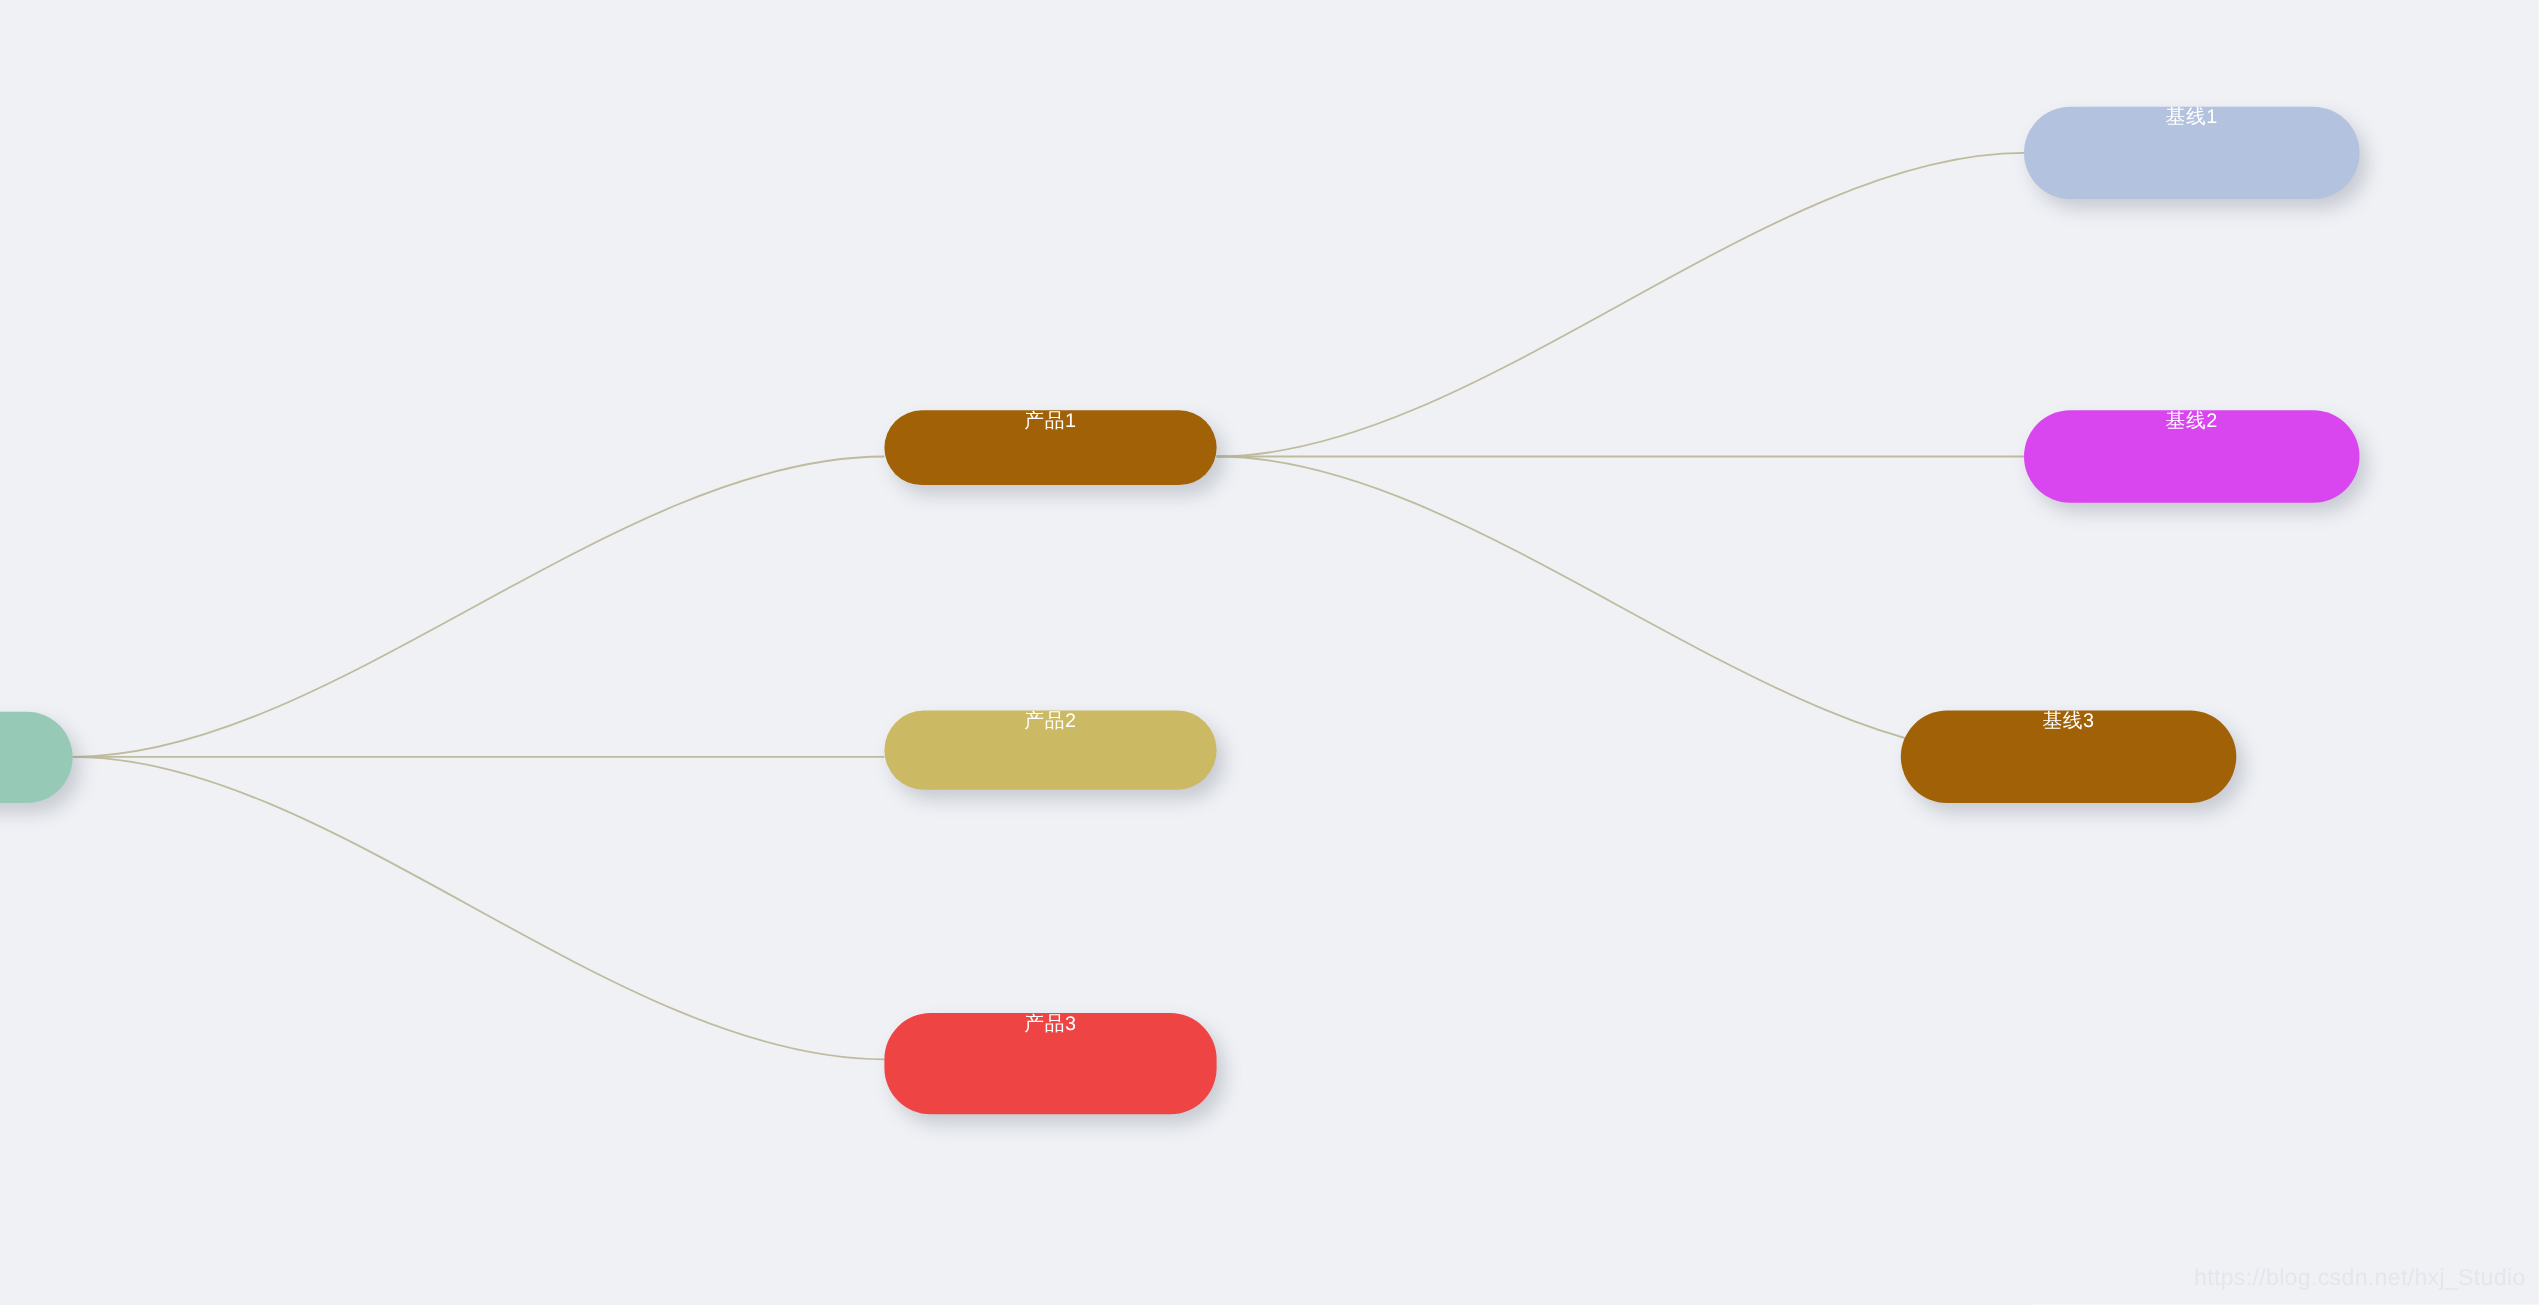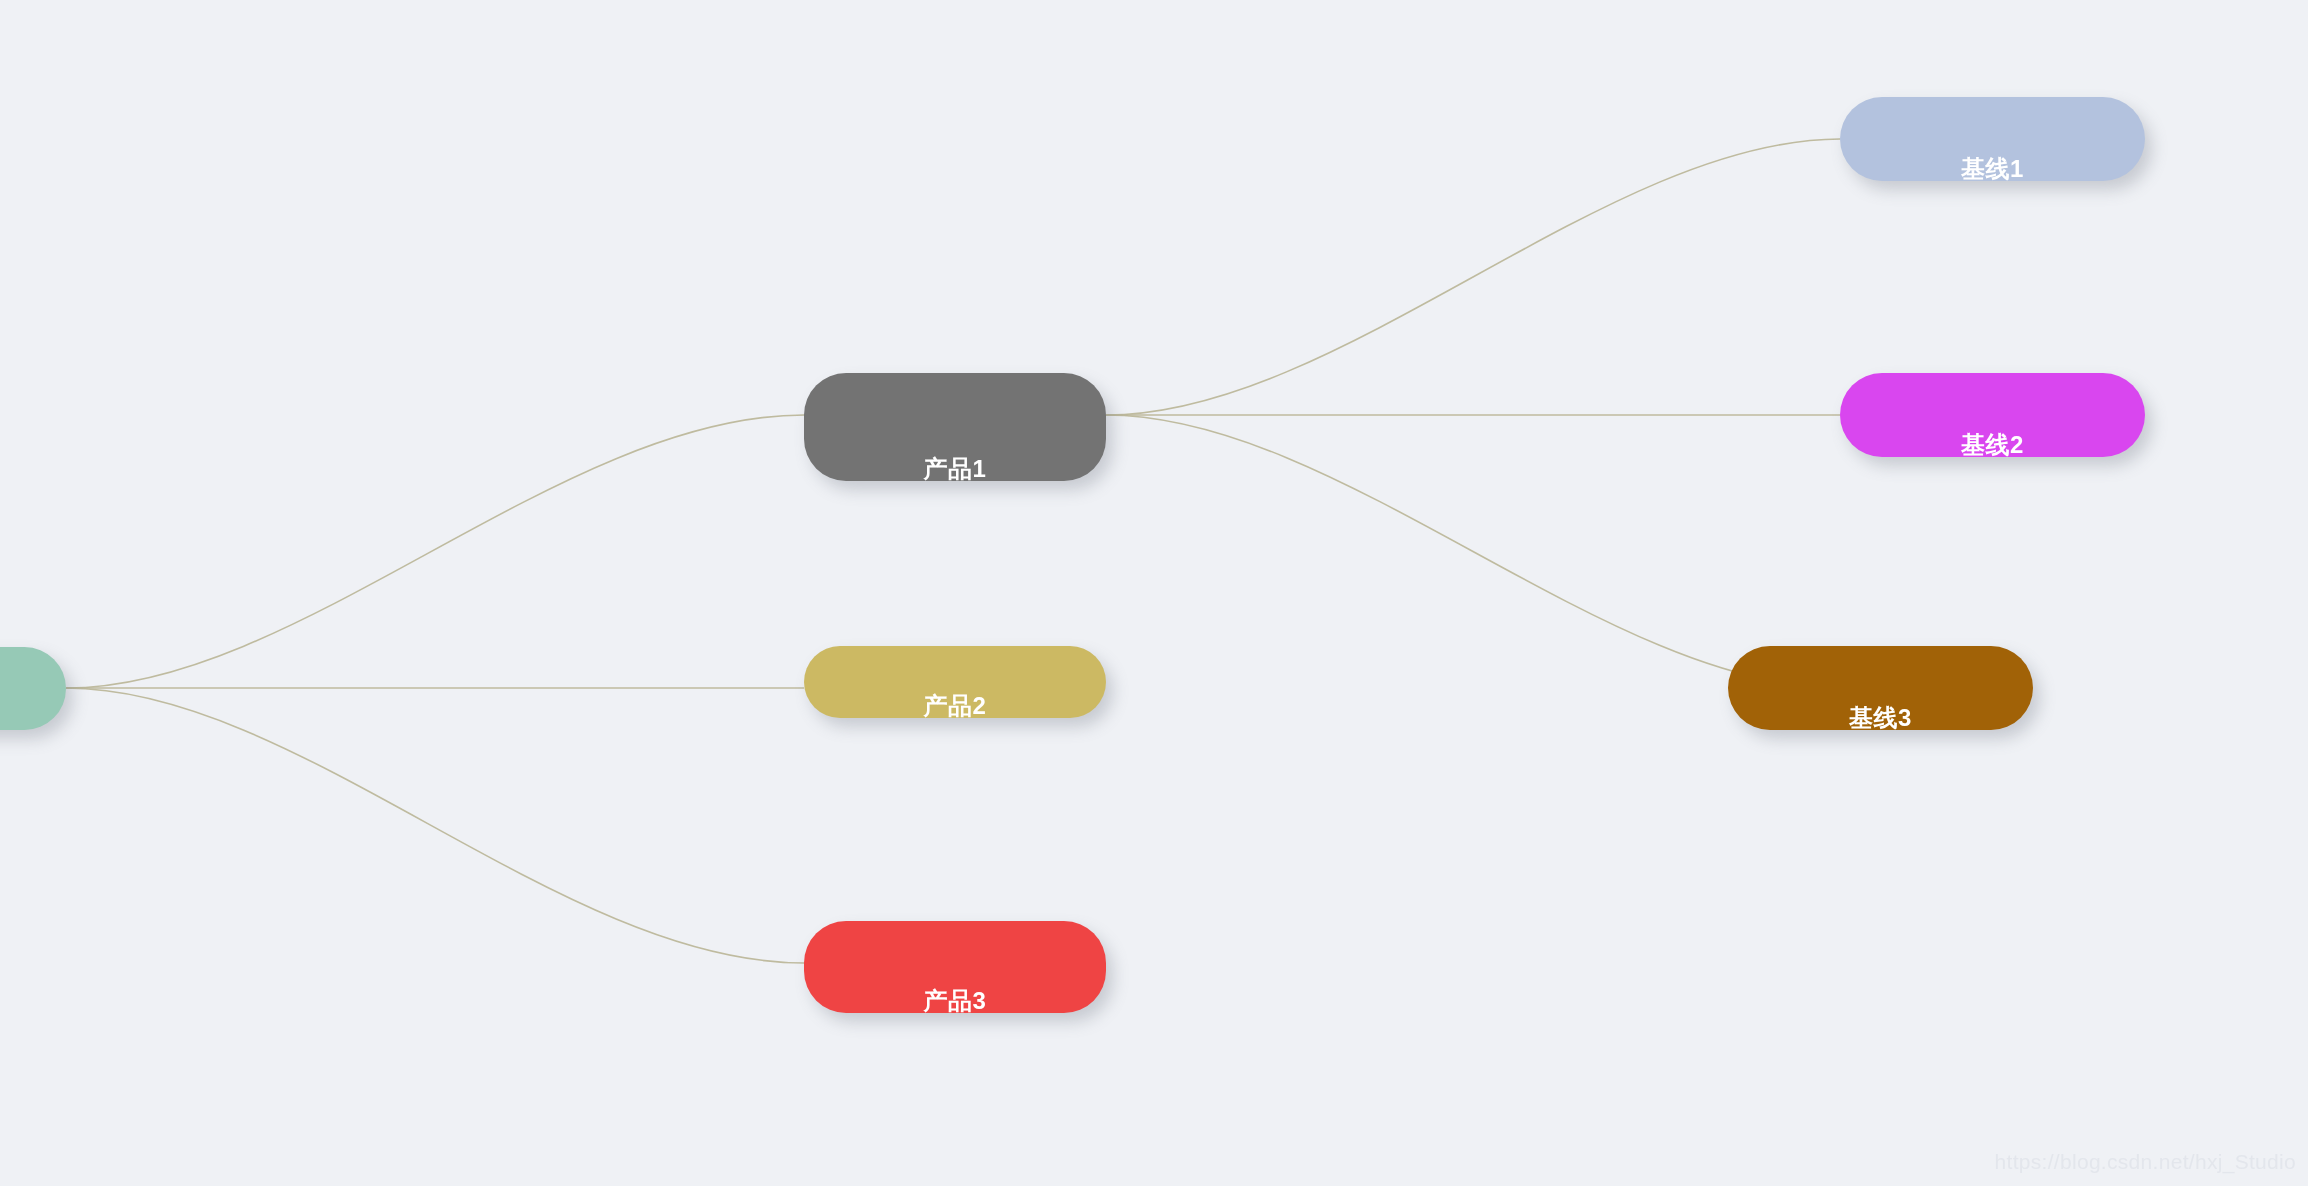--- a/index.html
+++ b/index.html
@@ -30,26 +30,26 @@
   .edge {
     fill: none;
     stroke: #bcb79a;
     stroke-width: 1.6;
     opacity: 0.95;
   }
   .node {
     position: absolute;
     box-sizing: border-box;
     display: flex;
-    align-items: flex-end;
+    align-items: flex-start;
     justify-content: center;
     border-radius: 42px;
     color: #ffffff;
-    font-size: 24px;
-    font-weight: 700;
+    font-size: 18px;
+    font-weight: 400;
     letter-spacing: 0.5px;
     line-height: 1;
     user-select: none;
     box-shadow: 7px 9px 16px rgba(110, 116, 130, 0.30);
   }
   .node-label {
     pointer-events: none;
   }
   .node-root {
     border-top-left-radius: 0;
@@ -77,21 +77,21 @@
       <path d="M 66 688 C 300 688, 560 963, 804 963" class="edge" stroke="#bcb79a"></path>
       <path d="M 1106 415 C 1340 415, 1606 139, 1840 139" class="edge" stroke="#bcb79a"></path>
       <path d="M 1106 415 C 1340 415, 1606 415, 1840 415" class="edge" stroke="#bcb79a"></path>
       <path d="M 1106 415 C 1340 415, 1606 688, 1840 688" class="edge" stroke="#bcb79a"></path>
     </svg>
 
   <div id="node-layer">
       <div class="node node-root" style="left: -40px; top: 647px; width: 106px; height: 83px; background: rgb(150, 201, 182);">
         <span class="node-label"></span>
       </div>
-      <div class="node" style="left: 804px; top: 373px; width: 302px; height: 108px; background: #737373;">
+      <div class="node" style="left: 804px; top: 373px; width: 302px; height: 68px; background: #a16207;">
         <span class="node-label">产品1</span>
       </div>
       <div class="node" style="left: 804px; top: 646px; width: 302px; height: 72px; background: rgb(204, 185, 99);">
         <span class="node-label">产品2</span>
       </div>
       <div class="node" style="left: 804px; top: 921px; width: 302px; height: 92px; background: #ef4444;">
         <span class="node-label">产品3</span>
       </div>
       <div class="node" style="left: 1840px; top: 97px; width: 305px; height: 84px; background: rgb(179, 194, 222);">
         <span class="node-label">基线1</span>

